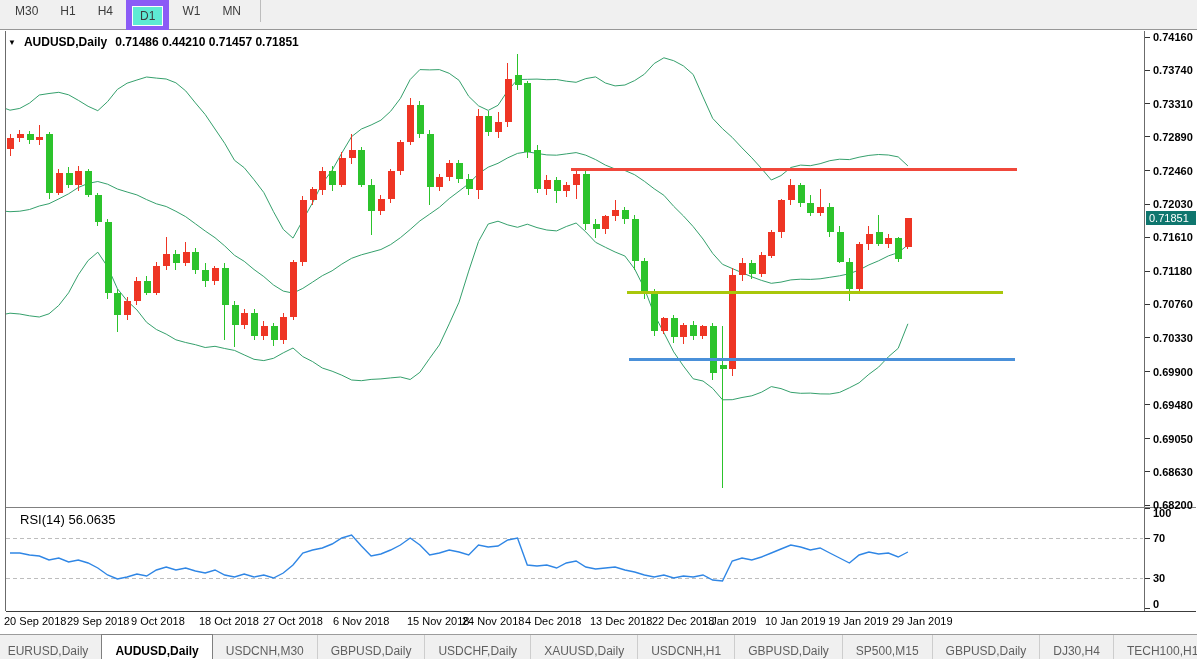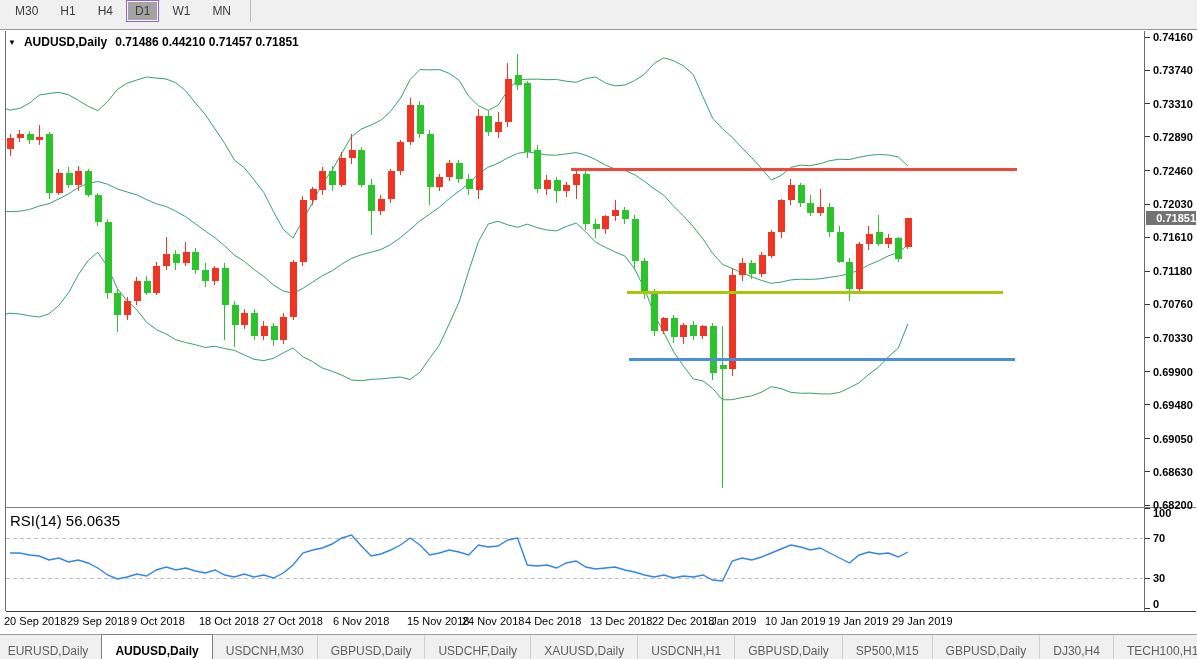--- a/index.html
+++ b/index.html
@@ -12,37 +12,37 @@
   .toolbar{
     position:absolute;left:0;top:0;width:1197px;height:30px;
     background:#f0f0f0;border-bottom:1px solid #979797;
     display:flex;align-items:flex-start;padding-left:6px;box-sizing:border-box;
   }
   .tfbtn{
     padding:3px 8px;margin-right:4px;font-size:12px;color:#3c3c3c;
     border:1px solid transparent;background:transparent;line-height:14px;
   }
   .tfbtn.active{
-    border:1px solid #8b5cf6;background:#a3a3a3;
+    border:6px solid #8b5cf6;background:#5eead4;
     box-shadow:inset 0 0 0 1px #ffffff;
   }
   .toolbar-divider{width:1px;height:22px;background:#bdbdbd;margin:0 6px;}
   
   .chart-area{position:absolute;left:0;top:30px;width:1197px;height:604px;background:#ffffff;}
   svg#chart-svg{position:absolute;left:0;top:0;}
   .chart-title{
     position:absolute;left:8px;top:5px;font-size:12px;font-weight:700;color:#000;
     display:flex;align-items:center;gap:8px;white-space:pre;
   }
   .chart-title .tri{font-size:8px;margin-right:0px;transform:translateY(0px);}
-  .rsi-label{position:absolute;left:10px;top:482px;font-size:15px;color:#000;}
+  .rsi-label{position:absolute;left:20px;top:482px;font-size:13px;color:#000;}
   .price-tag{
     position:absolute;left:1146px;top:181px;width:50px;height:14px;
-    background:#737373;color:#fff;font-size:11px;font-weight:700;
-    line-height:14px;padding-left:3px;box-sizing:border-box;text-align:right;
+    background:#0f766e;color:#fff;font-size:11px;font-weight:400;
+    line-height:14px;padding-left:3px;box-sizing:border-box;
   }
   
   .tabbar{
     position:absolute;left:0;top:634px;width:1197px;height:33px;
     background:#f0f0f0;border-top:1px solid #9c9c9c;
     display:flex;align-items:stretch;padding-left:10px;box-sizing:border-box;justify-content:center;
   }
   .tab{
     display:flex;align-items:center;padding:0 13px;font-size:12px;color:#5f5f5f;
     border-right:1px solid #cdcdcd;white-space:nowrap;

